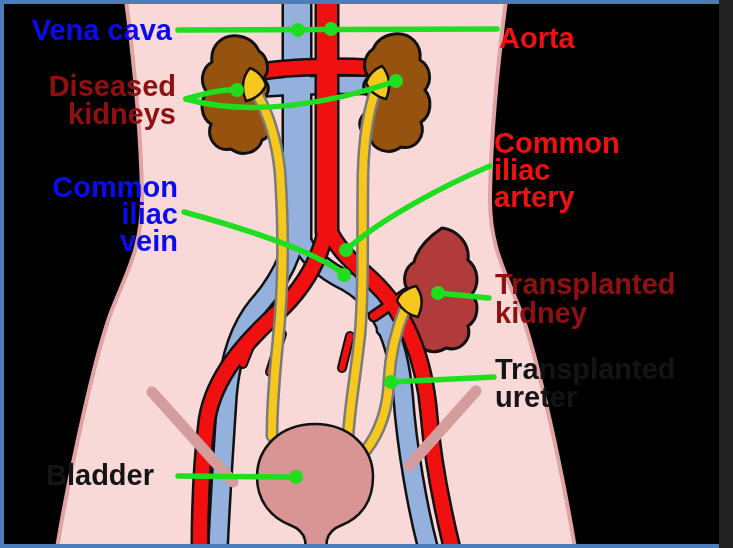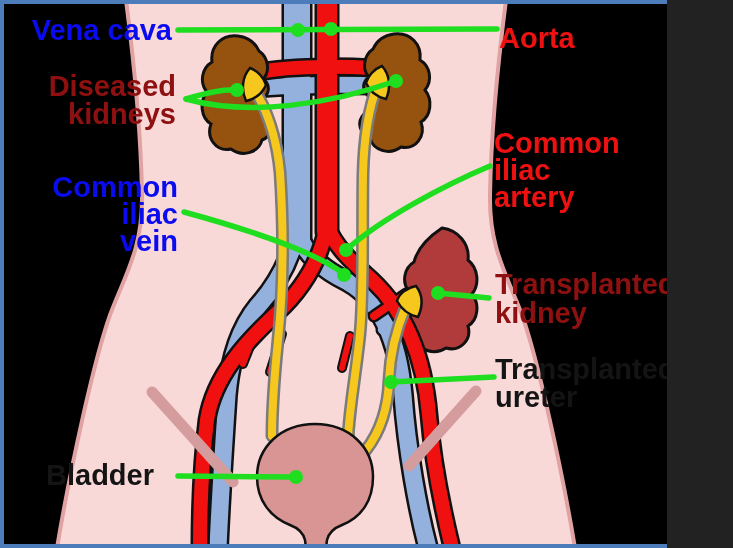--- a/index.html
+++ b/index.html
@@ -1,18 +1,18 @@
 <!DOCTYPE html>
 <html><head>
 <meta charset="utf-8">
 <style>
   html,body{margin:0;padding:0;background:#222;}
   .stage{
     position:relative;
-    width:667px;height:548px;
+    width:719px;height:548px;
     background:#000;
     overflow:hidden;
     font-family:"Liberation Sans","DejaVu Sans",sans-serif;
   }
   svg{display:block;}
   text{
     font-family:"Liberation Sans","DejaVu Sans",sans-serif;
     font-weight:bold;
   }
   .lbl-blue{fill:#0b0bef;}

